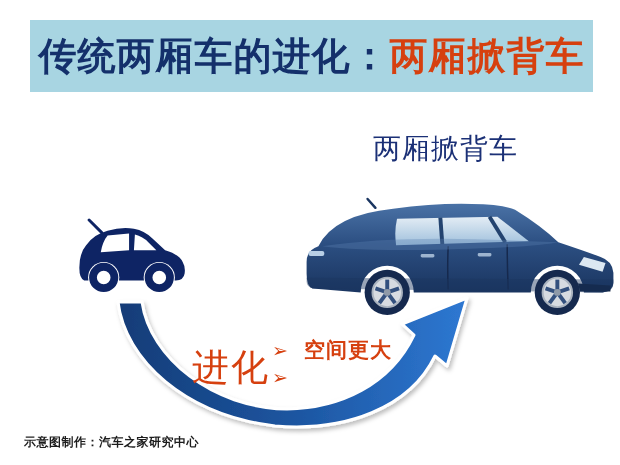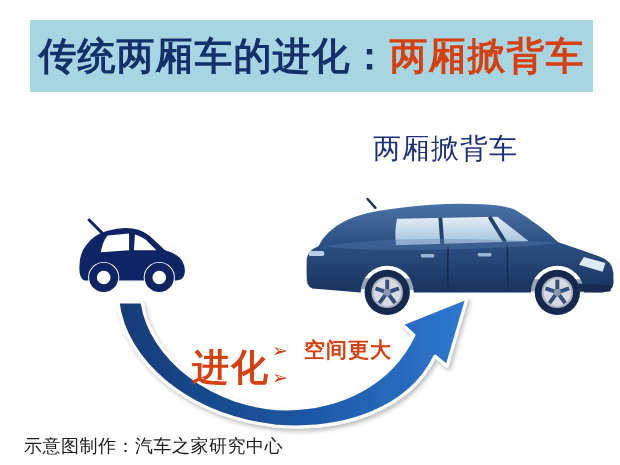--- a/index.html
+++ b/index.html
@@ -19,34 +19,34 @@
     position:absolute;color:var(--label-navy,#1b3076);
     font-size:28px;font-weight:500;white-space:nowrap;letter-spacing:1px;
   }
   .label-old{left:62px;top:166px;}
   .label-new{left:373px;top:130px;}
   .small-car{position:absolute;left:72px;top:218px;}
   .big-car{position:absolute;left:302px;top:197px;}
   .swoosh{position:absolute;left:95px;top:290px;}
   .evo-label{
     position:absolute;left:192px;top:343px;
-    color:var(--accent-red,#d6400f);font-size:37px;font-weight:bold;letter-spacing:2px;
+    color:var(--accent-red,#d6400f);font-size:37px;font-weight:normal;letter-spacing:2px;
   }
   .bullets{position:absolute;left:272px;top:336px;}
   .bullet-row{display:flex;align-items:center;height:27px;}
   .bullet-marker{
     color:var(--accent-red,#d6400f);font-size:19px;font-weight:bold;
     width:32px;font-family:"DejaVu Sans",sans-serif;
   }
   .bullet-text{
     color:var(--accent-red,#d6400f);font-size:21px;font-weight:bold;letter-spacing:1px;
   }
   .footer{
     position:absolute;left:24px;top:434px;
-    color:var(--footer-text,#1c1c1c);font-size:18px;font-weight:normal;letter-spacing:.5px;
+    color:var(--footer-text,#1c1c1c);font-size:12px;font-weight:bold;letter-spacing:.5px;
   }
 </style>
 </head>
 <body>
 
 <div class="canvas">
 
   <div class="banner">
     <span class="t-main">传统两厢车的进化：</span>
       <span class="t-highlight">两厢掀背车</span>

